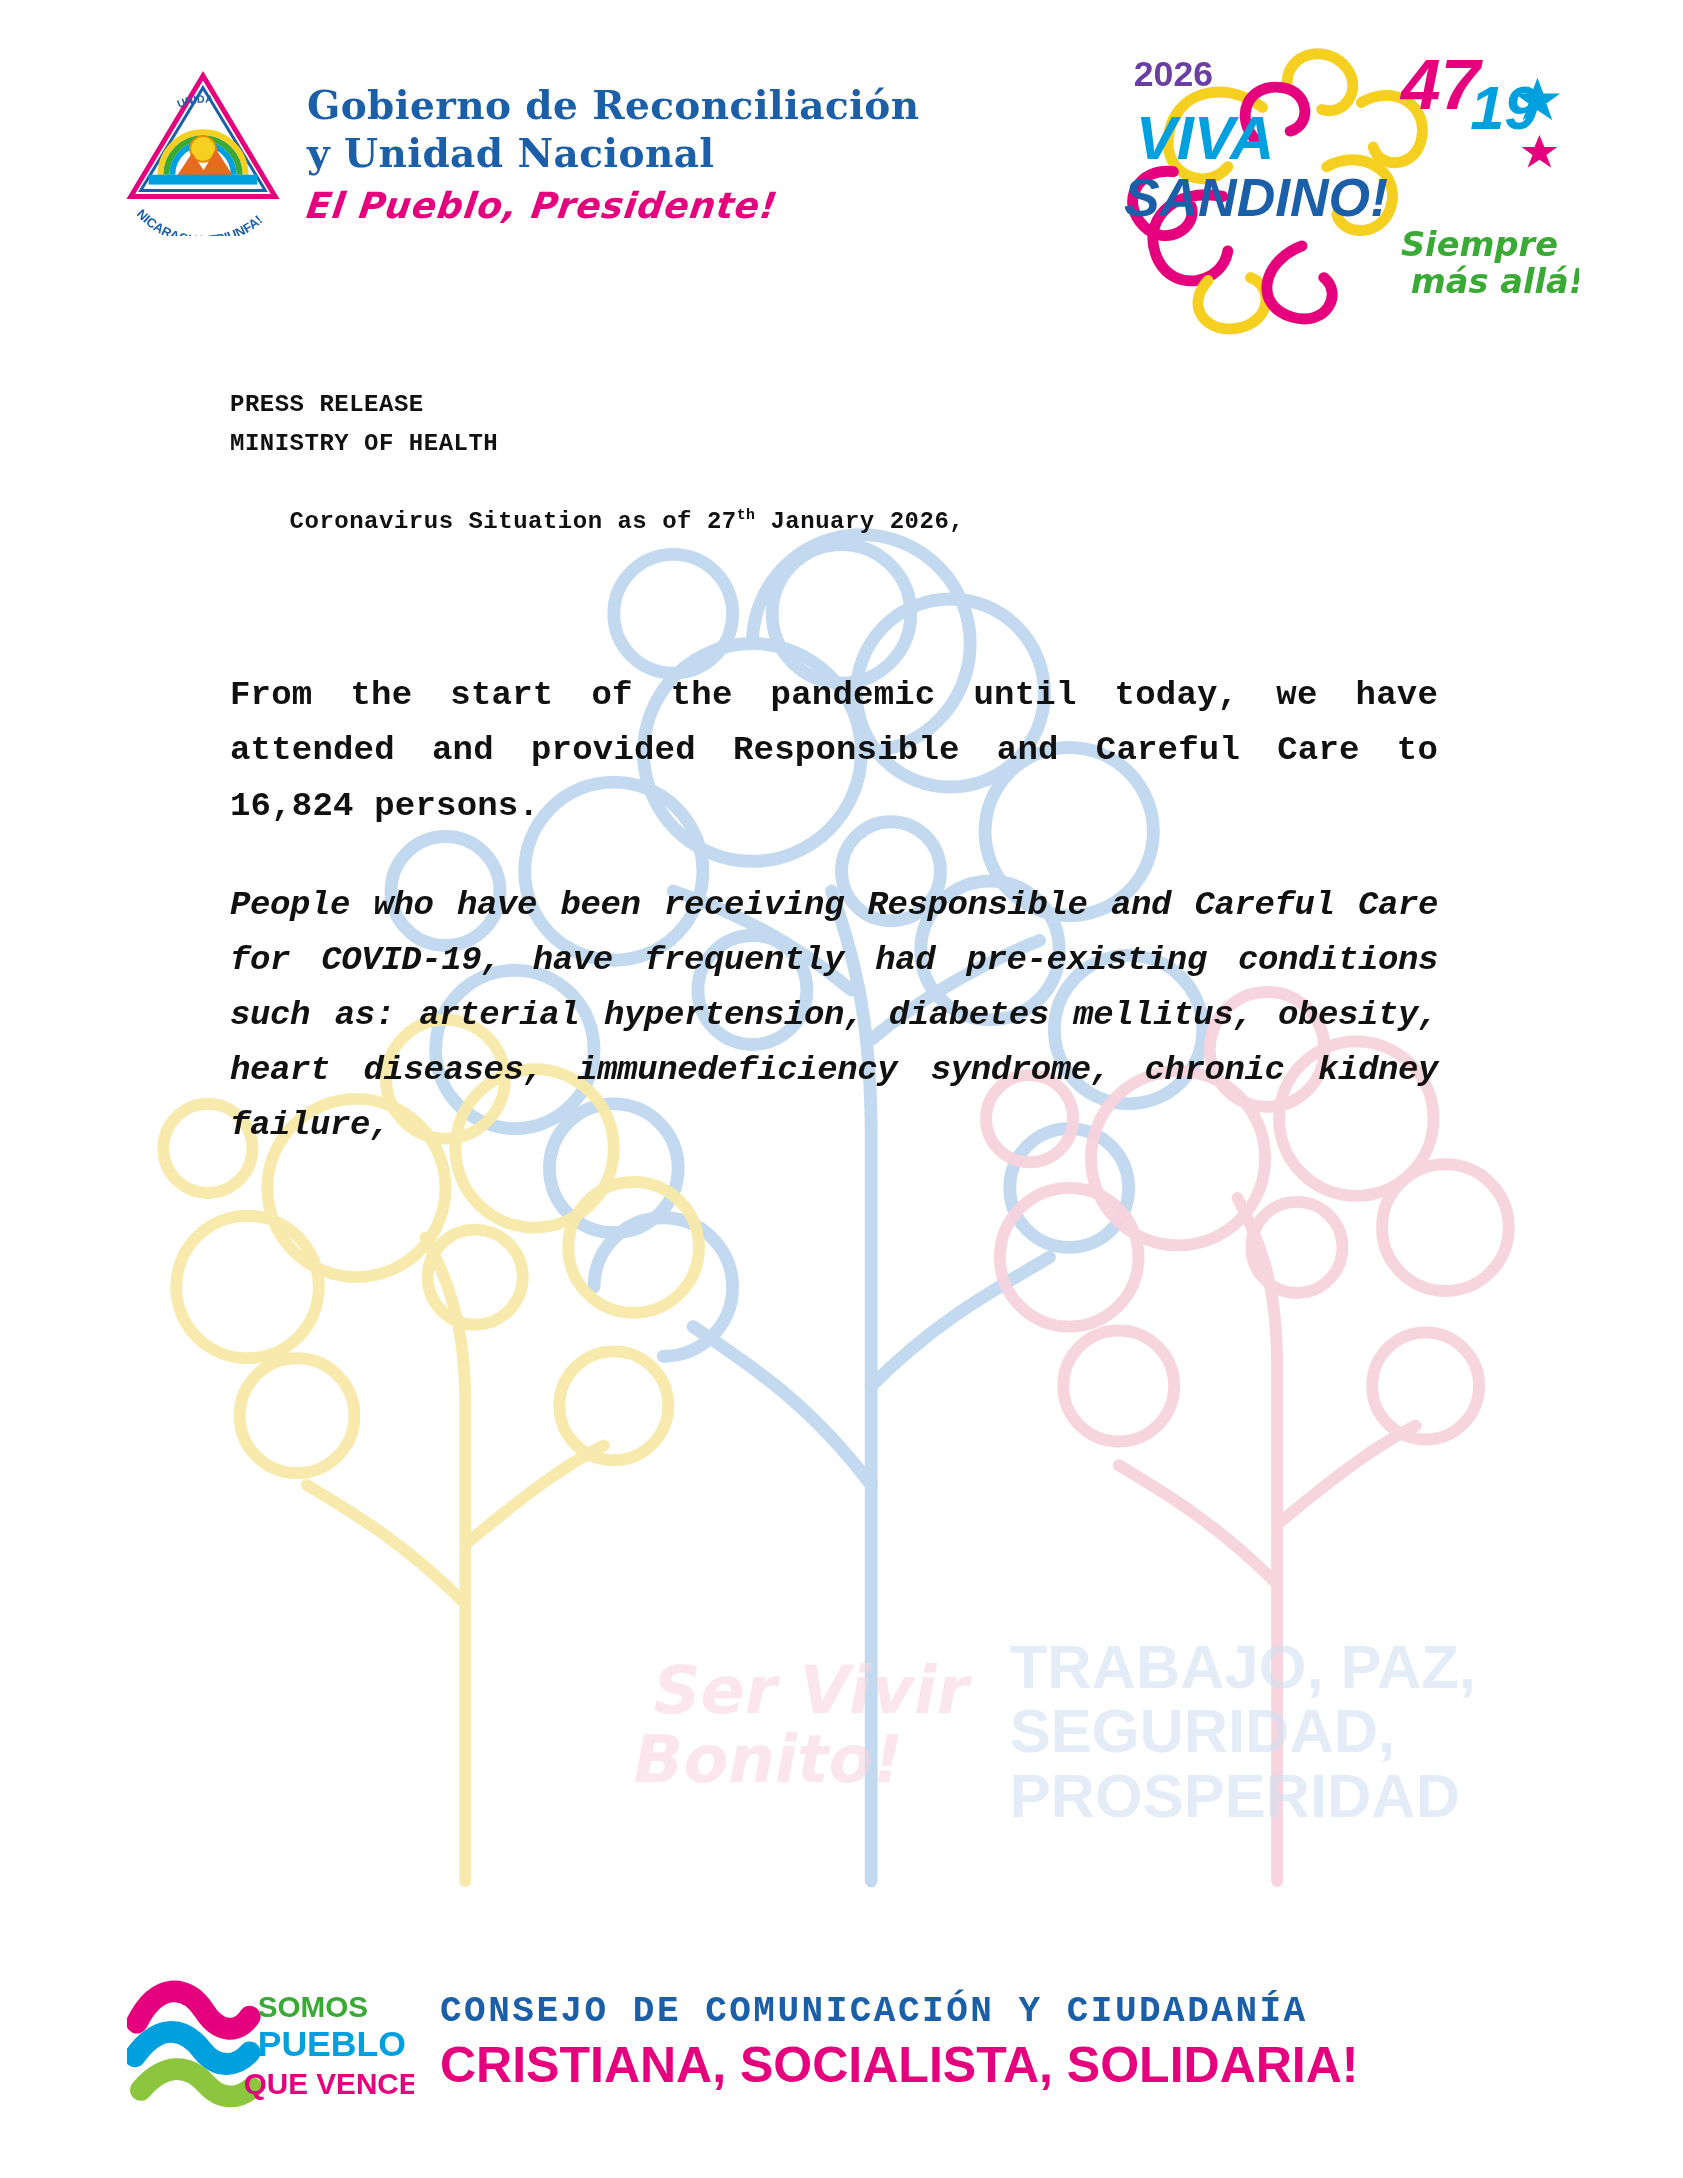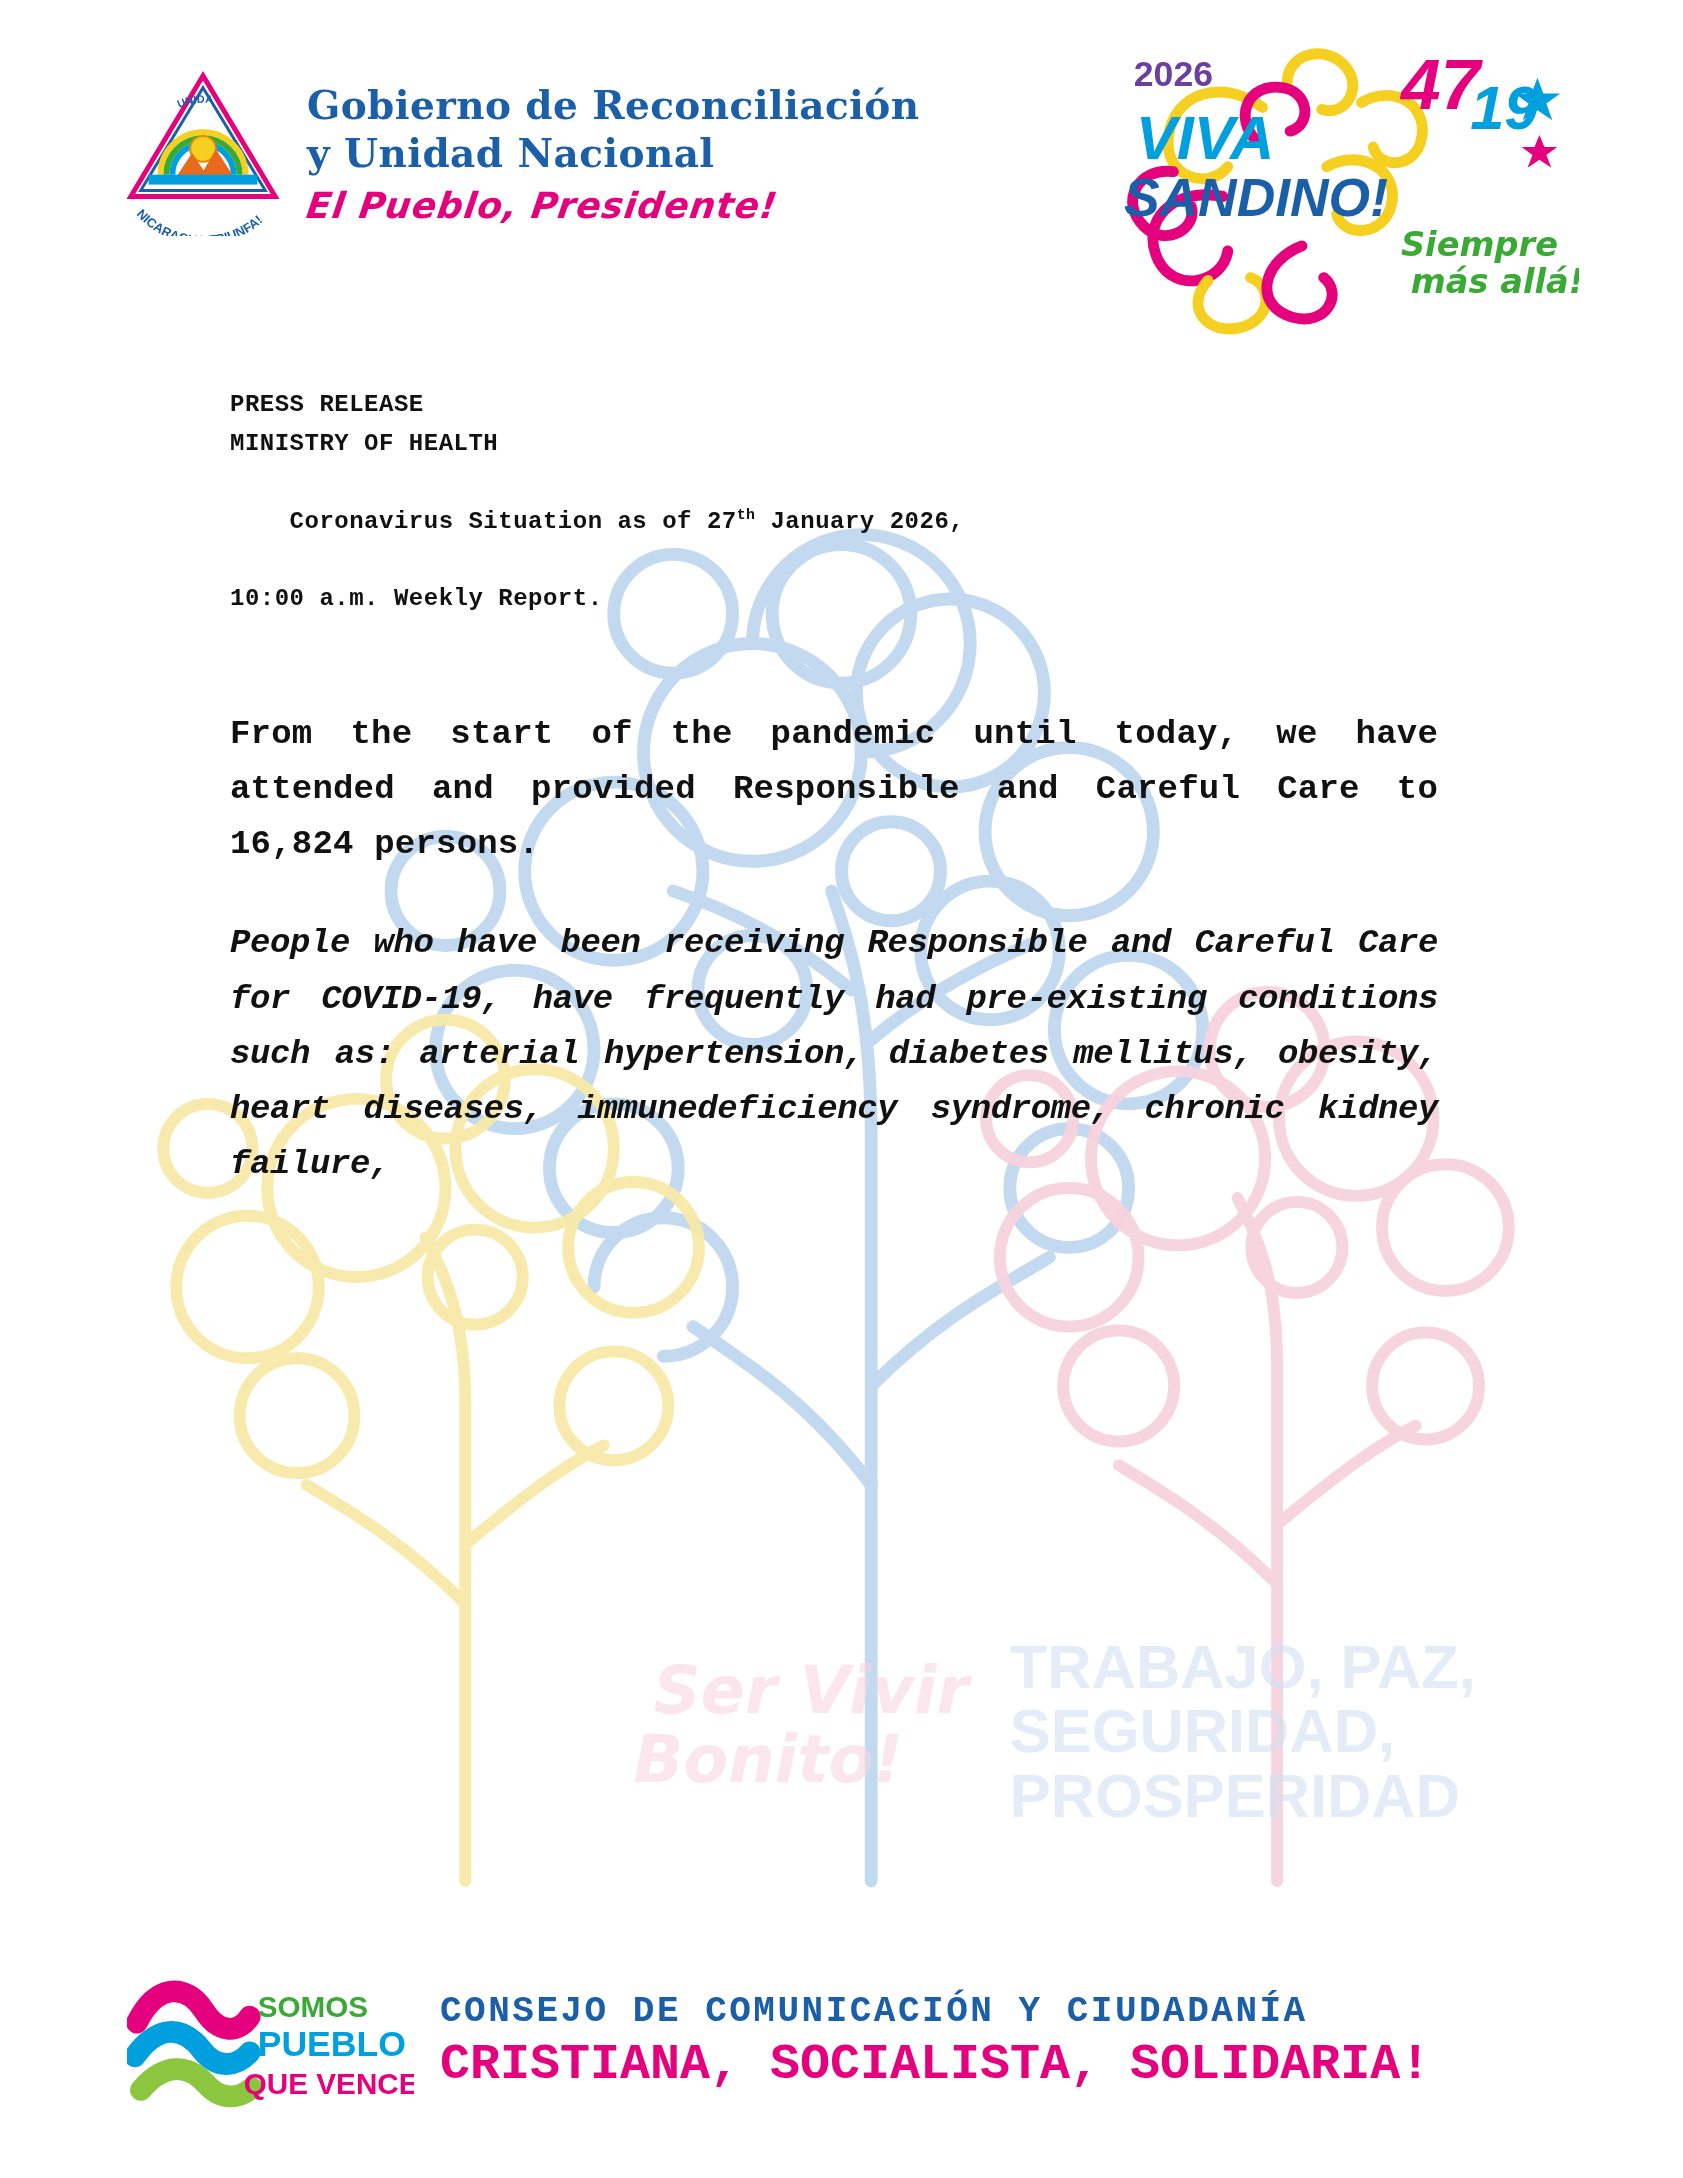--- a/index.html
+++ b/index.html
@@ -111,21 +111,21 @@
   .footer-text { margin-left: 26px; padding-top: 6px; }
   .footer-line1 {
     font-family: "Liberation Mono", monospace;
     font-weight: bold;
     font-size: 36px;
     color: #1b5fa8;
     letter-spacing: 2.5px;
     white-space: nowrap;
   }
   .footer-line2 {
-    font-family: Liberation Mono, monospace;
+    font-family: Liberation Sans, sans-serif;
     font-weight: bold;
     font-size: 50px;
     color: #e5007d;
     letter-spacing: 0px;
     white-space: nowrap;
     margin-top: 4px;
   }
 </style>
 </head>
 <body>
@@ -259,21 +259,20 @@
     <text x="300" y="248" font-family="DejaVu Sans, sans-serif" font-size="34" font-style="italic" font-weight="bold" fill="#3aa935">más allá!</text>
   </svg>
 </div>
 
 <div class="content">
   <div class="line">PRESS RELEASE</div>
   <div class="line">MINISTRY OF HEALTH</div>
   <div class="line">
     <span>Coronavirus Situation as of 27</span><sup>th</sup><span> January 2026,</span>
   </div>
-  <div class="line">10:00 a.m. Weekly Report.</div>
 
   <div class="gap"></div>
 
 
   <div class="gap"></div>
 
   <div class="para">From the start of the pandemic until today, we have  attended  and  provided  Responsible  and Careful Care to 16,824 persons.</div>
 
   <div class="gap"></div>
 

